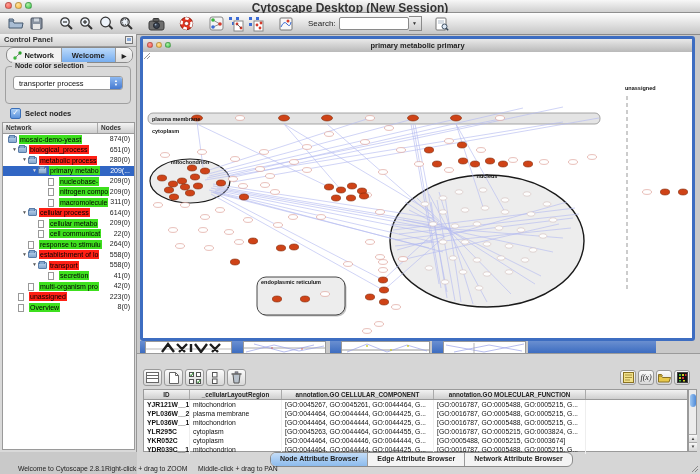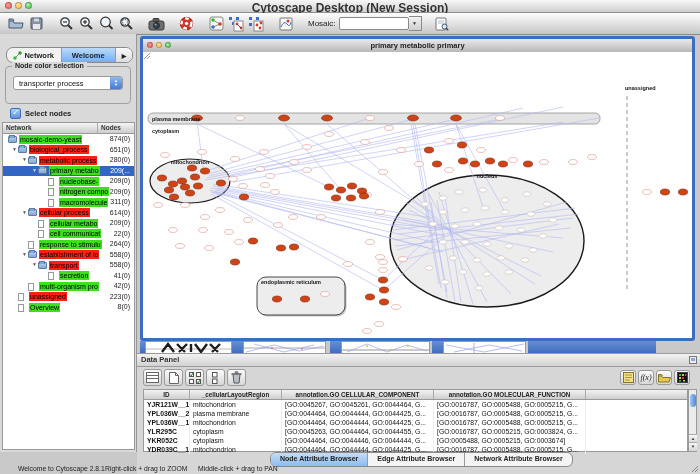--- a/index.html
+++ b/index.html
@@ -204,35 +204,39 @@
         <circle cx="12" cy="12" r="1.4" fill="#d43b2b"></circle>
       </svg>
   </div>
   <div class="tbtn gap">
     <svg width="15" height="15">
         <rect x="1" y="2" width="12" height="12" rx="1" fill="#f8f8f8" stroke="#777"></rect>
         <path d="M2,11 Q5,4 8,8 T12,6" fill="none" stroke="#3b6bd4" stroke-width="1"></path>
         <circle cx="9" cy="5" r="1.5" fill="#d43b2b"></circle>
       </svg>
   </div>
-  <span class="searchlbl">Mosaic:</span>
+  <span class="searchlbl">Search:</span>
   <input class="searchbox" value="" style="">
   <div class="dropbtn">▼</div>
   <div class="tbtn gap">
     <svg width="14" height="14">
         <rect x="1" y="1" width="10" height="12" rx="1" fill="#fff" stroke="#777"></rect>
         <line x1="3" y1="4" x2="9" y2="4" stroke="#9ab" stroke-width="0.8"></line>
         <line x1="3" y1="6" x2="9" y2="6" stroke="#9ab" stroke-width="0.8"></line>
         <circle cx="9.5" cy="9.5" r="2.5" fill="#dce8f6" stroke="#345" stroke-width="0.9"></circle>
         <line x1="11.2" y1="11.2" x2="13.2" y2="13.2" stroke="#345" stroke-width="1.4"></line>
       </svg>
   </div>
 </div>
 
 <div class="cpanel">
+  <div class="phead">
+    <span class="ptitle">Control Panel</span>
+    <span class="floatico"></span>
+  </div>
   <div class="cptabs">
     <div class="cptab">
       <svg width="9" height="9" style="margin-right:2px">
           <line x1="2" y1="7" x2="7" y2="2" stroke="#666" stroke-width="0.8"></line>
           <circle cx="2" cy="7" r="1.7" fill="#3bb53b"></circle>
           <circle cx="7" cy="2" r="1.7" fill="#2c9e2c"></circle>
         </svg>
       <span>Network</span>
     </div>
     <div class="cptab sel">
@@ -600,24 +604,20 @@
   <div class="bw thumb" style="left:443px;width:83px">
     <svg width="83" height="12">
         <path d="M2,3 L40,10 L80,2 M10,10 L45,3 L78,9" fill="none" stroke="#99a2e8" stroke-width="0.7"></path>
         <line x1="30" y1="1" x2="30" y2="11" stroke="#888" stroke-width="0.6"></line>
       </svg>
   </div>
   <div class="bw blue" style="left:528px;width:128px"></div>
 </div>
 
 <div class="dpanel">
-  <div class="phead">
-    <span class="ptitle">Data Panel</span>
-    <span class="floatico"></span>
-  </div>
   <div class="dtool">
     <div class="dbtn" style="left:6px">
       <svg width="13" height="11">
           <rect x="0.5" y="0.5" width="12" height="10" fill="#fff" stroke="#666"></rect>
           <line x1="1" y1="3.5" x2="12" y2="3.5" stroke="#666"></line>
           <line x1="1" y1="6.5" x2="12" y2="6.5" stroke="#666"></line>
         </svg>
     </div>
     <div class="dbtn" style="left:27px">
       <svg width="10" height="12">

